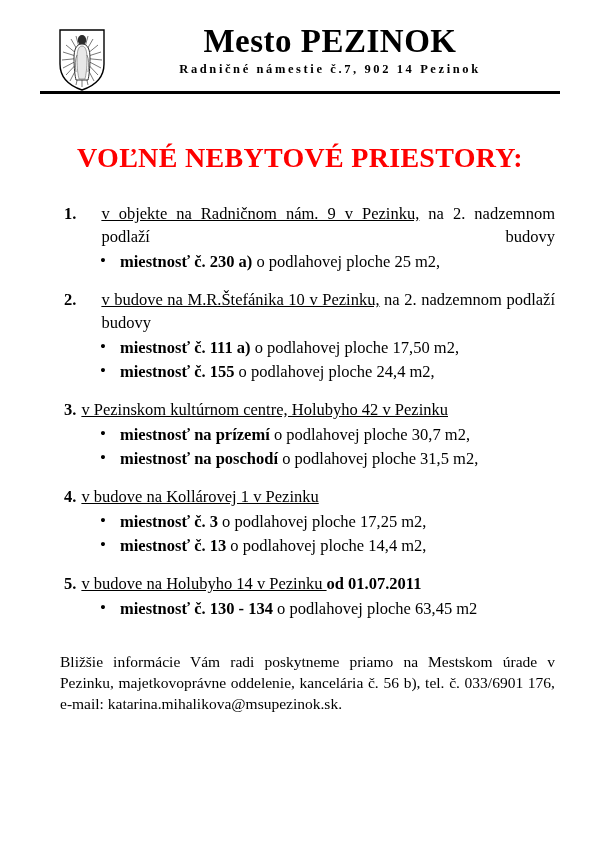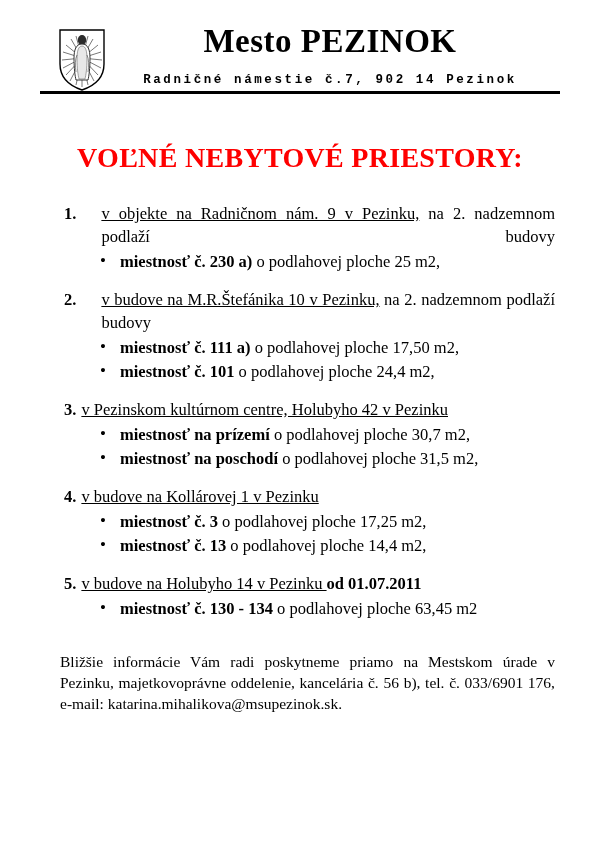--- a/index.html
+++ b/index.html
@@ -44,26 +44,26 @@
   }
   .org-title {
     font-family: "Liberation Serif", "DejaVu Serif", serif;
     font-weight: bold;
     font-size: 33px;
     line-height: 38px;
     letter-spacing: 0.5px;
     white-space: nowrap;
   }
   .org-subtitle {
-    font-family: Liberation Mono, monospace;
+    font-family: Liberation Serif, serif;
     font-weight: bold;
     font-size: 12.5px;
     line-height: 16px;
     letter-spacing: 2.6px;
-    margin-top: 12px;
+    margin-top: 1px;
     white-space: nowrap;
   }
   .header-rule {
     position: absolute;
     left: 40px;
     right: 40px;
     top: 91px;
     height: 3px;
     background: #000000;
   }
@@ -213,21 +213,21 @@
       </ul>
     </div>
 
     <div class="entry">
       <div class="entry-head">
         <span class="entry-num">2.</span>
         <span class="entry-headtext justify-force"><span class="u">v budove na M.R.Štefánika 10 v Pezinku,</span><span> na 2. nadzemnom podlaží budovy</span></span>
       </div>
       <ul class="sublist">
         <li><span class="b">miestnosť č. 111 a)</span><span> o podlahovej ploche 17,50 m2,</span></li>
-        <li><span class="b">miestnosť č. 101</span><span> o podlahovej ploche 24,4 m2,</span></li>
+        <li><span class="b">miestnosť č. 155</span><span> o podlahovej ploche 24,4 m2,</span></li>
       </ul>
     </div>
 
     <div class="entry">
       <div class="entry-head">
         <span class="entry-num">3.</span>
         <span class="entry-headtext"><span class="u">v Pezinskom kultúrnom centre, Holubyho 42 v Pezinku</span><span></span></span>
       </div>
       <ul class="sublist">
         <li><span class="b">miestnosť na prízemí</span><span> o podlahovej ploche 30,7 m2,</span></li>

